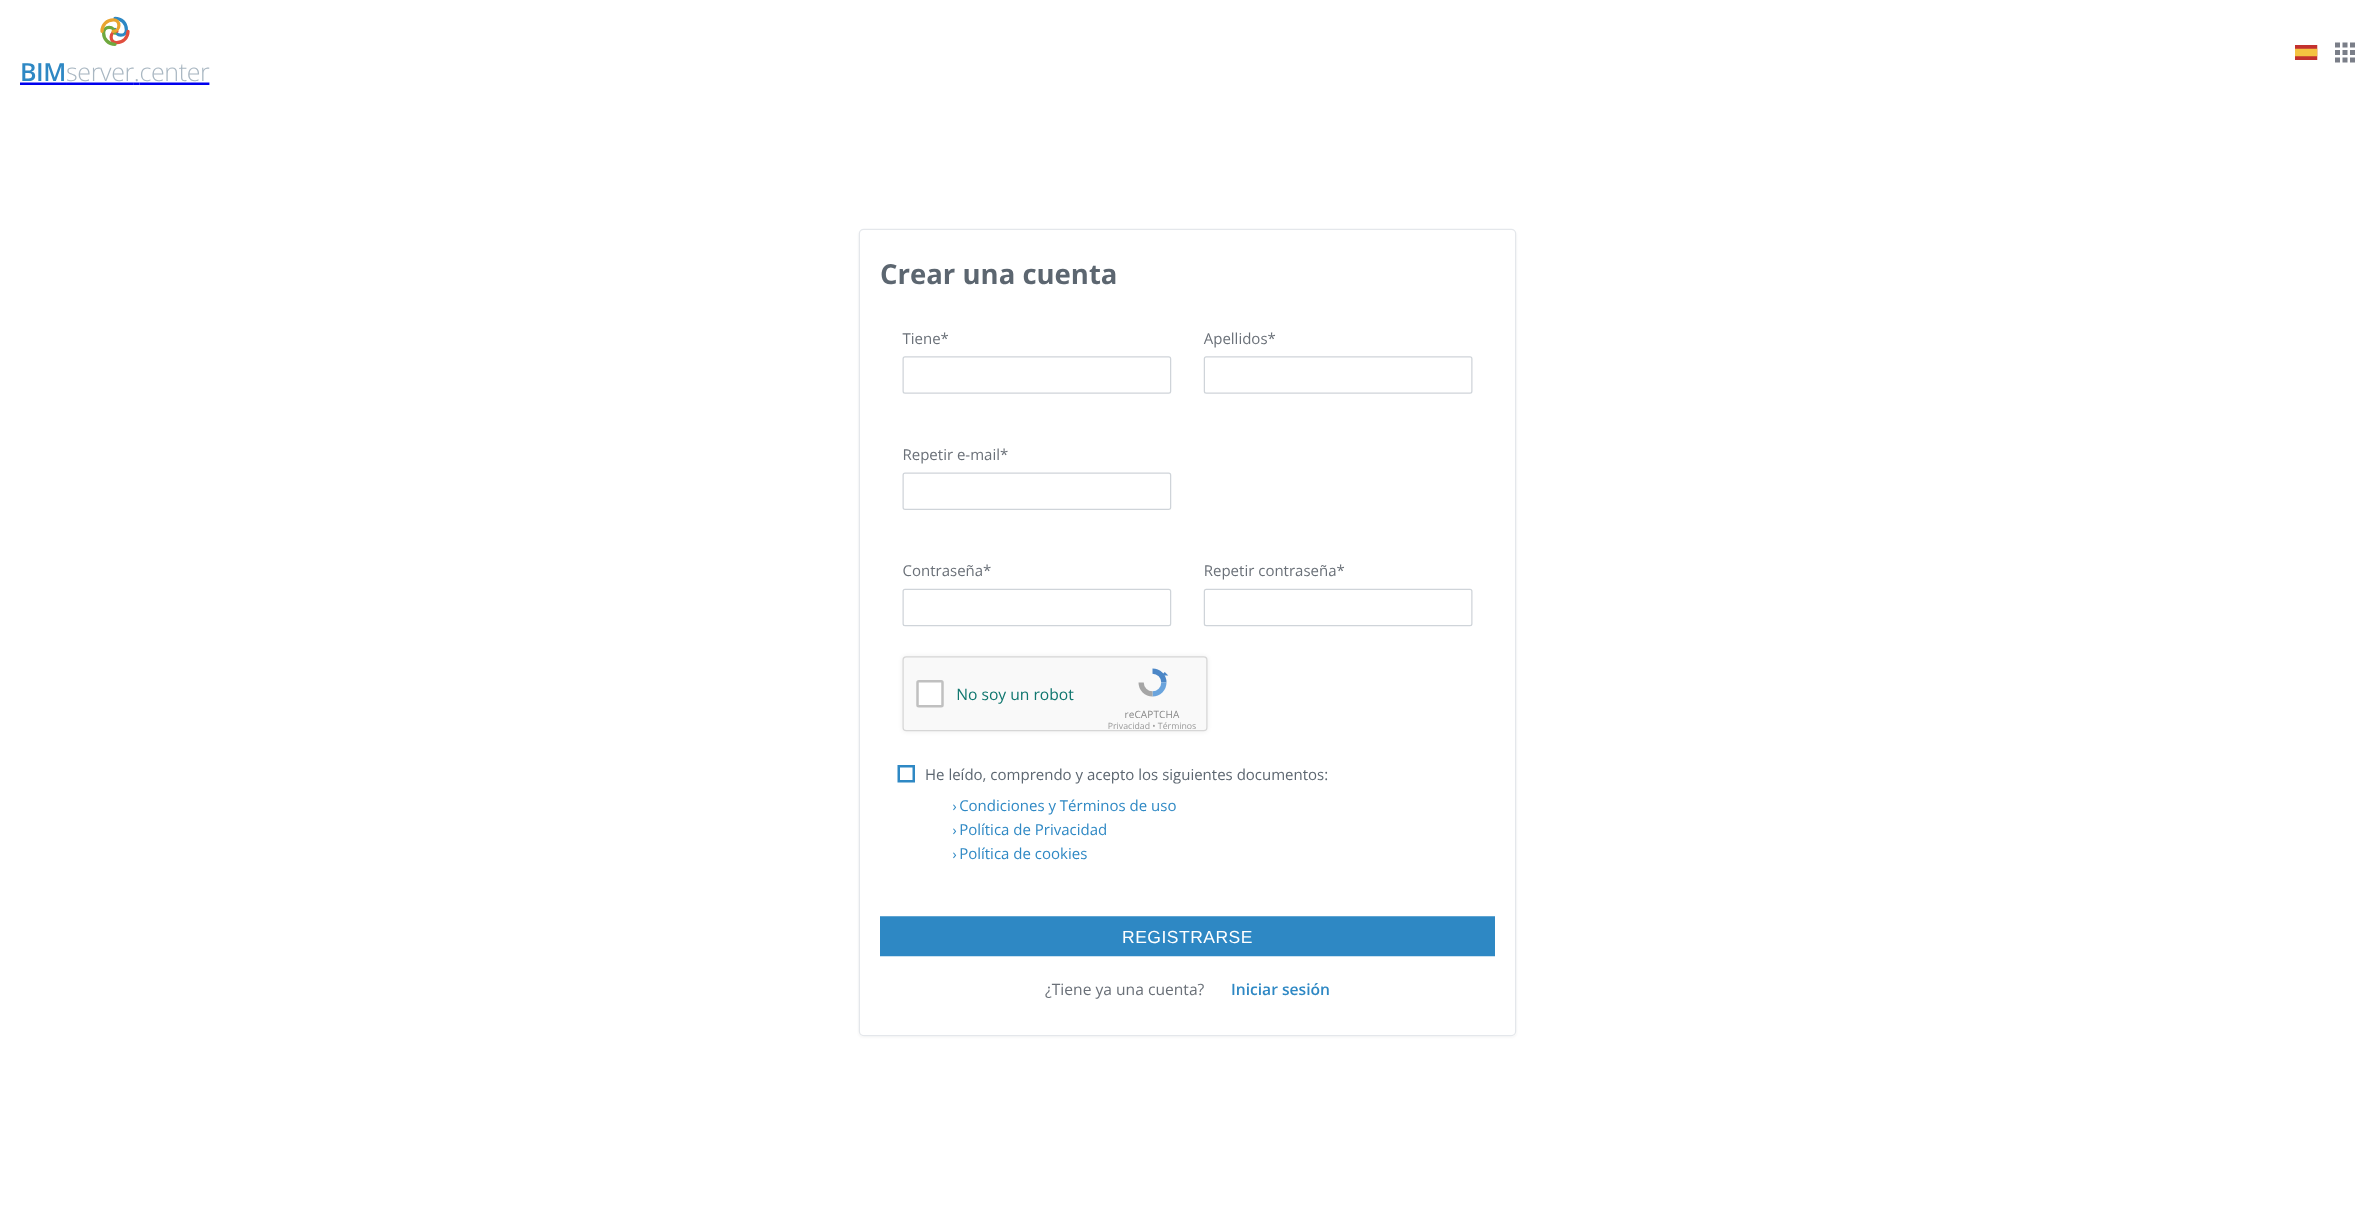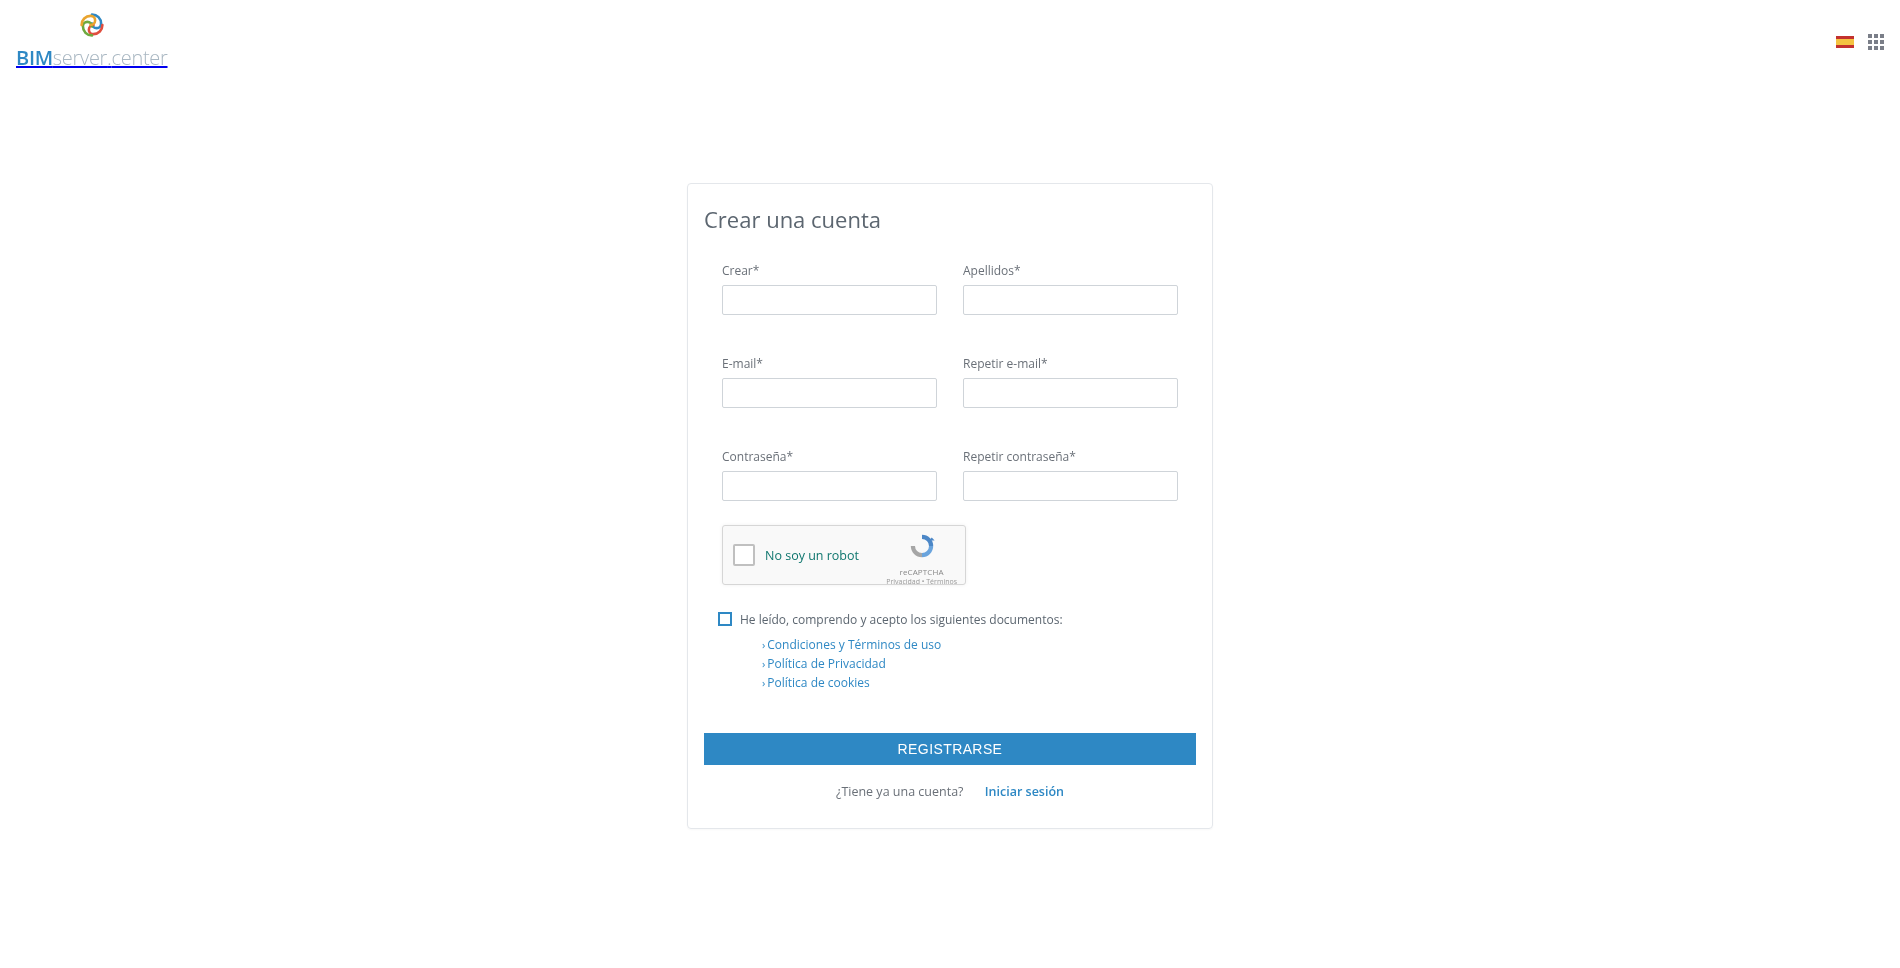--- a/index.html
+++ b/index.html
@@ -63,21 +63,21 @@
 }
 .card {
   width: 526px;
   border: 1px solid #e4e7eb;
   border-radius: 4px;
   padding: 20px 16px 28px 16px;
   box-shadow: 0 1px 2px rgba(0,0,0,0.03);
 }
 .card-title {
   font-size: 22px;
-  font-weight: 400;
+  font-weight: 700;
   color: #5c6670;
   margin-bottom: 28px;
 }
 .form-grid {
   display: grid;
   grid-template-columns: 1fr 1fr;
   column-gap: 26px;
   row-gap: 12px;
   padding: 0 18px;
 }
@@ -240,34 +240,30 @@
     </span>
   </div>
 </div>
 
 <div class="card-wrap">
   <div class="card">
     <h1 class="card-title">Crear una cuenta</h1>
 
     <div class="form-grid">
       <div class="form-group">
-        <label class="form-label">Crear*</label>
+        <label class="form-label">Tiene*</label>
         <input class="form-input" type="text" style="">
       </div>
       <div class="form-group">
         <label class="form-label">Apellidos*</label>
         <input class="form-input" type="text" style="">
       </div>
 
       <div class="form-row-spacer"></div>
 
-      <div class="form-group">
-        <label class="form-label">E-mail*</label>
-        <input class="form-input" type="email" style="">
-      </div>
       <div class="form-group">
         <label class="form-label">Repetir e-mail*</label>
         <input class="form-input" type="email" style="">
       </div>
 
       <div class="form-row-spacer"></div>
 
       <div class="form-group">
         <label class="form-label">Contraseña*</label>
         <input class="form-input" type="password" style="">

